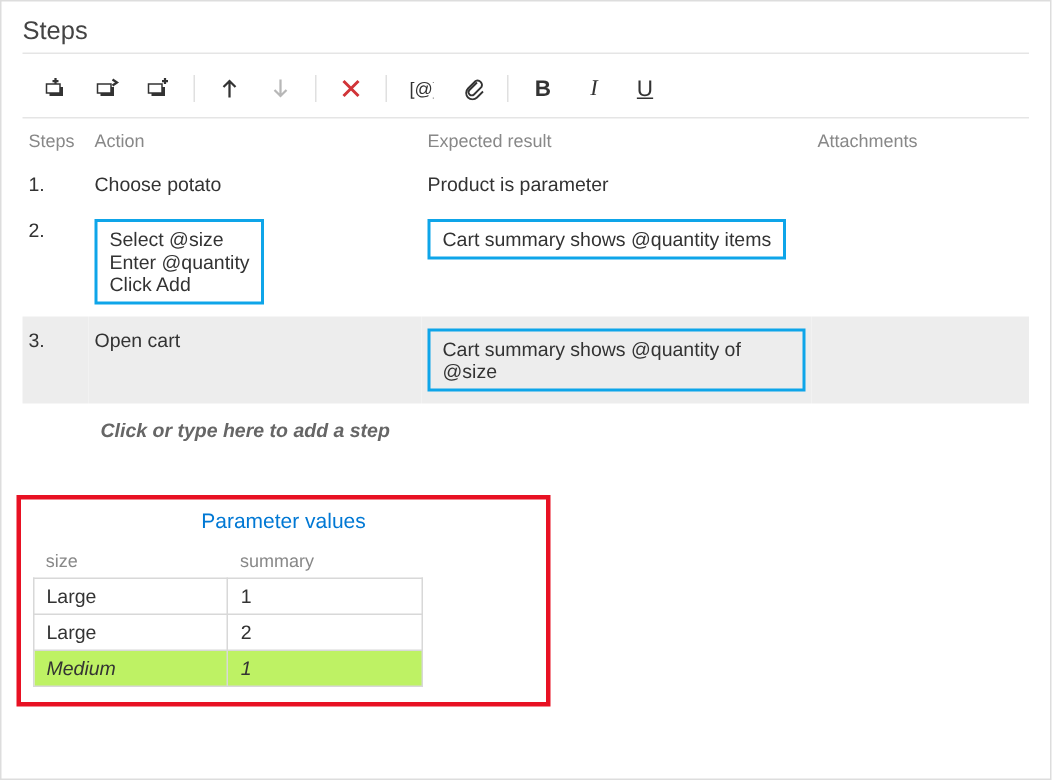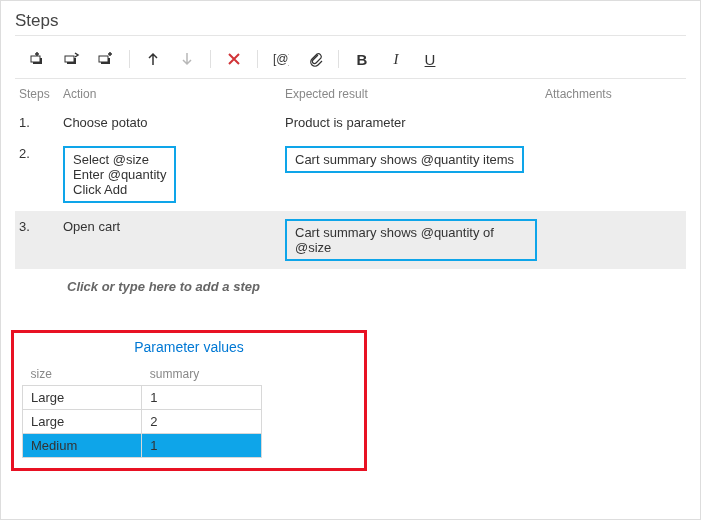--- a/index.html
+++ b/index.html
@@ -23,24 +23,24 @@
   .grid td { vertical-align:top; padding:8px 4px; font-size:13px; color:#333; }
   .num { color:#444; }
   .sel { background:#ededed; }
   .redbox { border:2px solid #0ea5e9; display:inline-block; padding:4px 8px; }
   .placeholder { font-style:italic; color:#666; padding:10px 4px 0 52px; font-size:13px;font-weight:bold; }
   .params-wrap { margin:36px 10px 0 10px; border:3px solid #e81123; padding:6px 8px 10px; width:356px; }
   .params-title { color:#0078d4; font-size:14px; margin-bottom:6px;text-align:center; }
   .params-links { font-size:13px; color:#0078d4; }
   .params-links span { cursor:pointer; }
   .params-links .vsep { color:#c0c0c0; margin:0 6px; }
-  table.ptable { border-collapse:collapse; margin-top:8px; width:240px; }
+  table.ptable { border-collapse:collapse; margin-top:8px; width:260px; }
   table.ptable th { text-align:left; font-weight:400; color:#888; font-size:12px; padding:4px 8px; }
   table.ptable td { border:1px solid #d8d8d8; padding:4px 8px; font-size:13px; color:#333; width:130px;margin-left:44px; }
-  table.ptable tr.hl td { background:#0ea5e9; }
+  table.ptable tr.hl td { background:#bef264;font-style:italic; }
   .multiline { white-space:pre-line; }
   .fmt-b { font-weight:700; font-family:"Segoe UI",Arial,sans-serif; font-size:15px;}
   .fmt-i { font-style:italic; font-family:Georgia,serif; font-size:15px;}
   .fmt-u { text-decoration:underline; font-family:"Segoe UI",Arial,sans-serif; font-size:15px;}
 </style>
 </head>
 <body>
 
 <div class="panel">
   <div class="panel-title">Steps</div>

